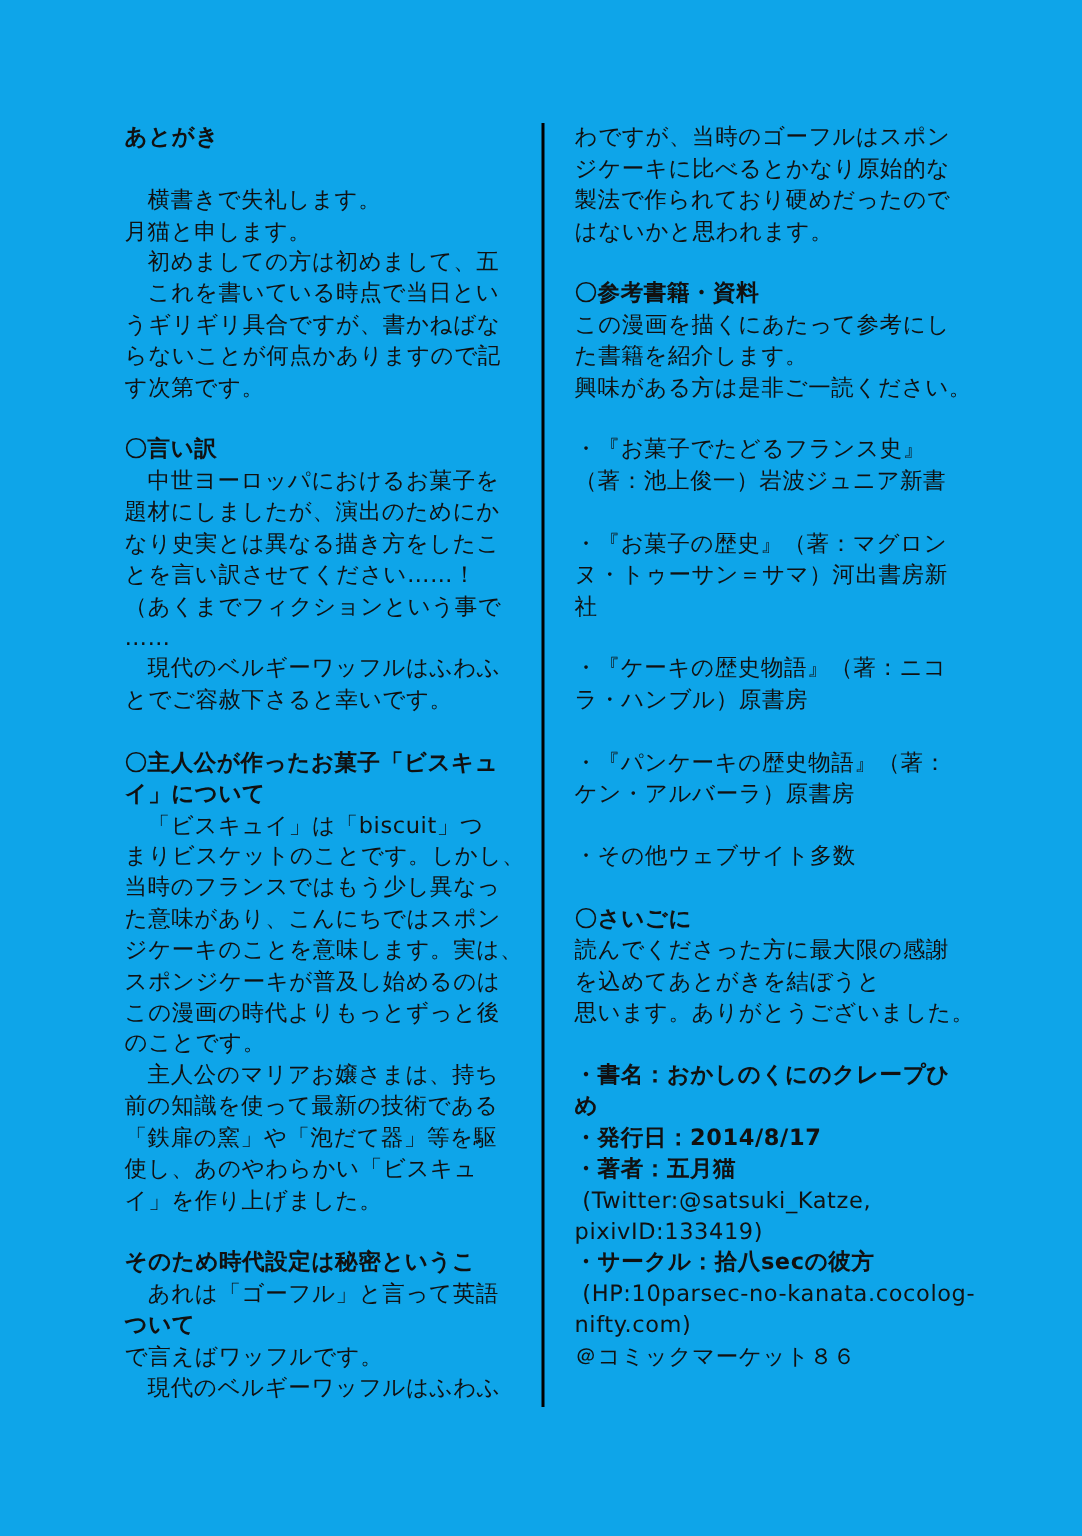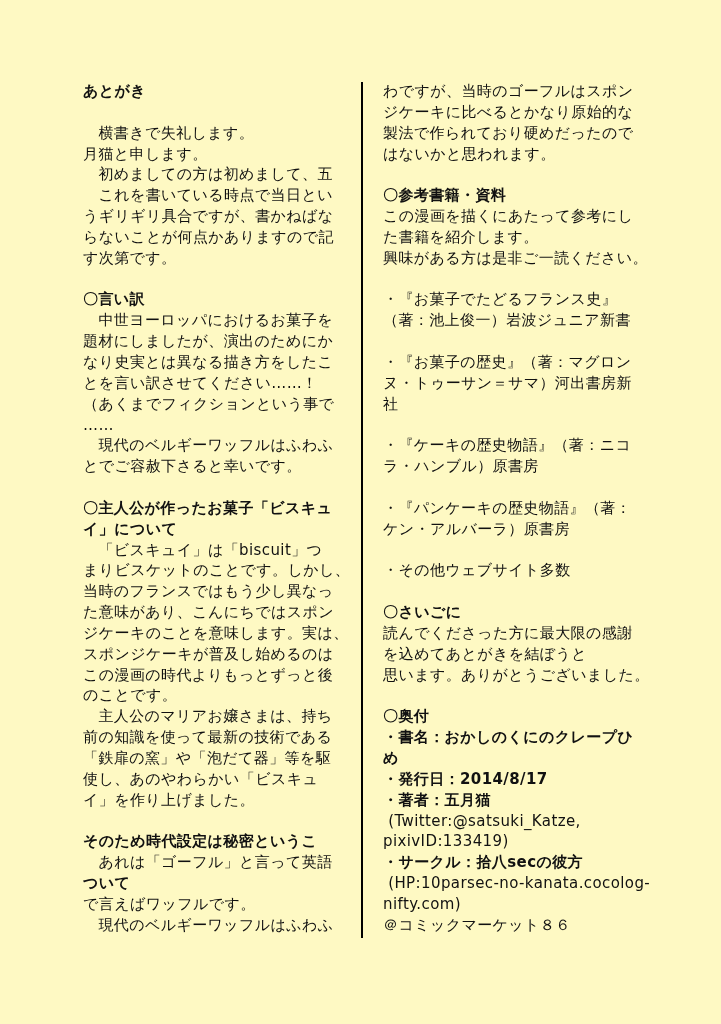--- a/index.html
+++ b/index.html
@@ -4,21 +4,21 @@
 <style>
   html, body {
     margin: 0;
     padding: 0;
     background: #ffffff;
   }
   .page {
     position: relative;
     width: 721px;
     height: 1024px;
-    background: #fef9c3;
+    background: #0ea5e9;
     overflow: hidden;
     font-family: "DejaVu Sans", "Liberation Sans", sans-serif;
     color: #111111;
   }
   .column {
     position: absolute;
     top: 81px;
     font-size: 15px;
     letter-spacing: 0.4px;
     line-height: 20.85px;
@@ -113,21 +113,20 @@
       <div class="line">・『パンケーキの歴史物語』（著：</div>
       <div class="line">ケン・アルバーラ）原書房</div>
       <div class="line"></div>
       <div class="line">・その他ウェブサイト多数</div>
       <div class="line"></div>
       <div class="line heading">〇さいごに</div>
       <div class="line">読んでくださった方に最大限の感謝</div>
       <div class="line">を込めてあとがきを結ぼうと</div>
       <div class="line">思います。ありがとうございました。</div>
       <div class="line"></div>
-      <div class="line heading">〇奥付</div>
       <div class="line bold">・書名：おかしのくにのクレープひ</div>
       <div class="line bold">め</div>
       <div class="line bold">・発行日：2014/8/17</div>
       <div class="line bold">・著者：五月猫</div>
       <div class="line"> (Twitter:@satsuki_Katze,</div>
       <div class="line">pixivID:133419)</div>
       <div class="line bold">・サークル：拾八secの彼方</div>
       <div class="line"> (HP:10parsec-no-kanata.cocolog-</div>
       <div class="line">nifty.com)</div>
       <div class="line">＠コミックマーケット８６</div>

